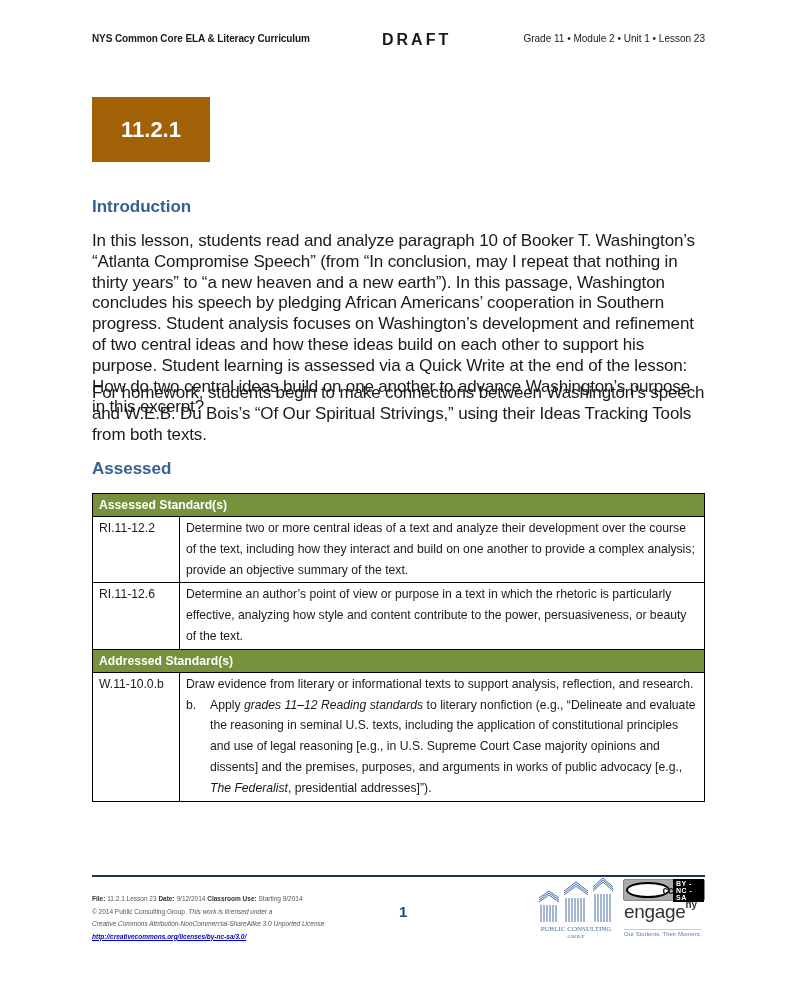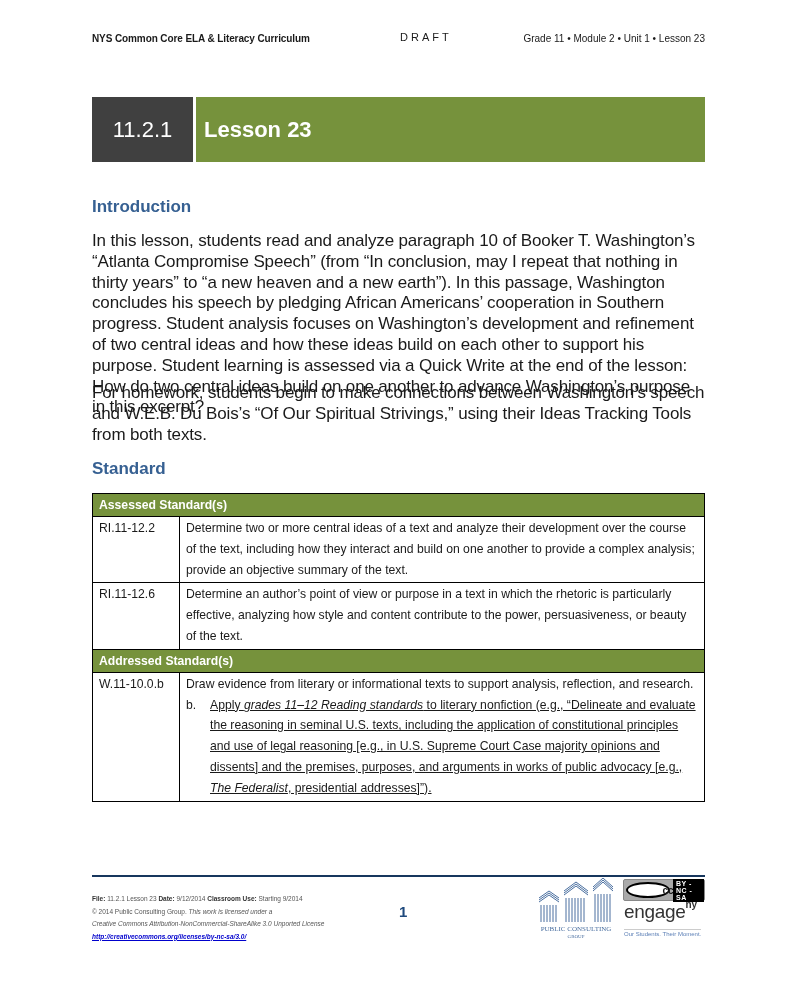--- a/index.html
+++ b/index.html
@@ -1,36 +1,36 @@
 <!DOCTYPE html>
 <html><head>
 <meta charset="utf-8">
 <style>
   html, body { margin: 0; padding: 0; background: #ffffff; }
   body { width: 795px; height: 1000px; position: relative; font-family: "Liberation Sans", sans-serif; color: #1a1a1a; overflow: hidden; }
   .page-header { position: absolute; top: 33px; left: 92px; width: 613px; height: 16px; font-size: 10px; }
   .hdr-left { position: absolute; left: 0; top: 0; font-weight: bold; letter-spacing: -0.1px; }
-  .hdr-center { position: absolute; left: 308px; top: -2px; font-size: 11px; letter-spacing: 3px; }
+  .hdr-center { position: absolute; left: 290px; top: -2px; font-size: 16px; letter-spacing: 3px; font-weight: bold; }
   .hdr-right { position: absolute; right: 0; top: 0; }
 
   .title-bar { position: absolute; top: 97px; left: 92px; width: 613px; height: 65px; display: flex; }
-  .title-num { width: 101px; height: 100%; background: #404040; color: #fff; font-weight: normal; font-size: 22px; display: flex; align-items: center; justify-content: center; }
+  .title-num { width: 118px; height: 100%; background: #a16207; color: #fff; font-weight: bold; font-size: 22px; display: flex; align-items: center; justify-content: center; }
   .title-gap { width: 3px; background: #fff; }
   .title-name { flex: 1; background: #76923c; color: #fff; font-weight: bold; font-size: 22px; display: flex; align-items: center; padding-left: 8px; }
 
   .section-heading { position: absolute; left: 92px; color: #366092; font-weight: bold; font-size: 17px; }
   .para { position: absolute; left: 92px; width: 615px; font-size: 17px; line-height: 20.8px; letter-spacing: -0.15px; }
 
   table.standards { position: absolute; top: 493px; left: 92px; width: 613px; border-collapse: collapse; font-size: 12.2px; padding-left: 36px; }
   table.standards td { border: 1px solid #000; vertical-align: top; line-height: 20.8px; padding: 1px 6px 2px 6px; }
   table.standards tr.group-head td { background: #76923c; color: #fff; font-weight: bold; padding: 2px 6px 2px 6px; line-height: 18px; }
   td.code { width: 74px; margin-left: 39px; }
   .sub-item { display: flex; margin-top: 0; }
   .sub-letter { width: 24px; flex: none; }
-  .sub-text { flex: 1; text-decoration: underline; }
+  .sub-text { flex: 1; }
 
   .footer-rule { position: absolute; top: 875px; left: 92px; width: 613px; height: 2px; background: #17365d; }
   .footer-text { position: absolute; top: 893px; left: 92px; font-size: 6.5px; line-height: 12.5px; color: #555; }
   .footer-text b { color: #333; }
   .footer-link { color: #0000cc; text-decoration: underline; font-weight: bold; font-style: italic; }
   .page-num { position: absolute; top: 903px; left: 399px; font-size: 15px; font-weight: bold; color: #1f497d; }
   .logo-pcg { position: absolute; top: 878px; left: 535px; width: 82px; height: 62px; }
   .logo-cc { position: absolute; top: 879px; left: 623px; width: 80px; height: 20px; background: #aaa; border: 1px solid #888; border-radius: 2px; display: flex; align-items: center; }
   .cc-circle { width: 18px; height: 16px; background: #fff; border: 2px solid #000; border-radius: 50%; font-size: 10px; font-weight: bold; display: flex; align-items: center; justify-content: center; margin-left: 2px; box-sizing: border-box; padding-left: 40px; }
   .cc-text { font-size: 7px; font-weight: bold; color: #fff; background: #000; margin-left: 3px; padding: 1px 3px; letter-spacing: 0.5px; }
@@ -43,28 +43,27 @@
 
 <div class="page-header">
   <span class="hdr-left">NYS Common Core ELA &amp; Literacy Curriculum</span>
   <span class="hdr-center">DRAFT</span>
   <span class="hdr-right">Grade 11 • Module 2 • Unit 1 • Lesson 23</span>
 </div>
 
 <div class="title-bar">
   <div class="title-num">11.2.1</div>
   <div class="title-gap"></div>
-  <div class="title-name">Lesson 23</div>
 </div>
 
 <div class="section-heading" style="top:197px;">Introduction</div>
 <div class="para" style="top:231px;">In this lesson, students read and analyze paragraph 10 of Booker T. Washington’s “Atlanta Compromise Speech” (from “In conclusion, may I repeat that nothing in thirty years” to “a new heaven and a new earth”). In this passage, Washington concludes his speech by pledging African Americans’ cooperation in Southern progress. Student analysis focuses on Washington’s development and refinement of two central ideas and how these ideas build on each other to support his purpose. Student learning is assessed via a Quick Write at the end of the lesson: How do two central ideas build on one another to advance Washington’s purpose in this excerpt?</div>
 <div class="para" style="top:383px;">For homework, students begin to make connections between Washington’s speech and W.E.B. Du Bois’s “Of Our Spiritual Strivings,” using their Ideas Tracking Tools from both texts.</div>
 
-<div class="section-heading" style="top:459px;">Standard</div>
+<div class="section-heading" style="top:459px;">Assessed</div>
 
 <table class="standards">
   <tbody>
       <tr class="group-head">
     <td colspan="2">Assessed Standard(s)</td>
   </tr>
   <tr>
     <td class="code">RI.11-12.2</td>
     <td>Determine two or more central ideas of a text and analyze their development over the course of the text, including how they interact and build on one another to provide a complex analysis; provide an objective summary of the text.</td>
   </tr>

